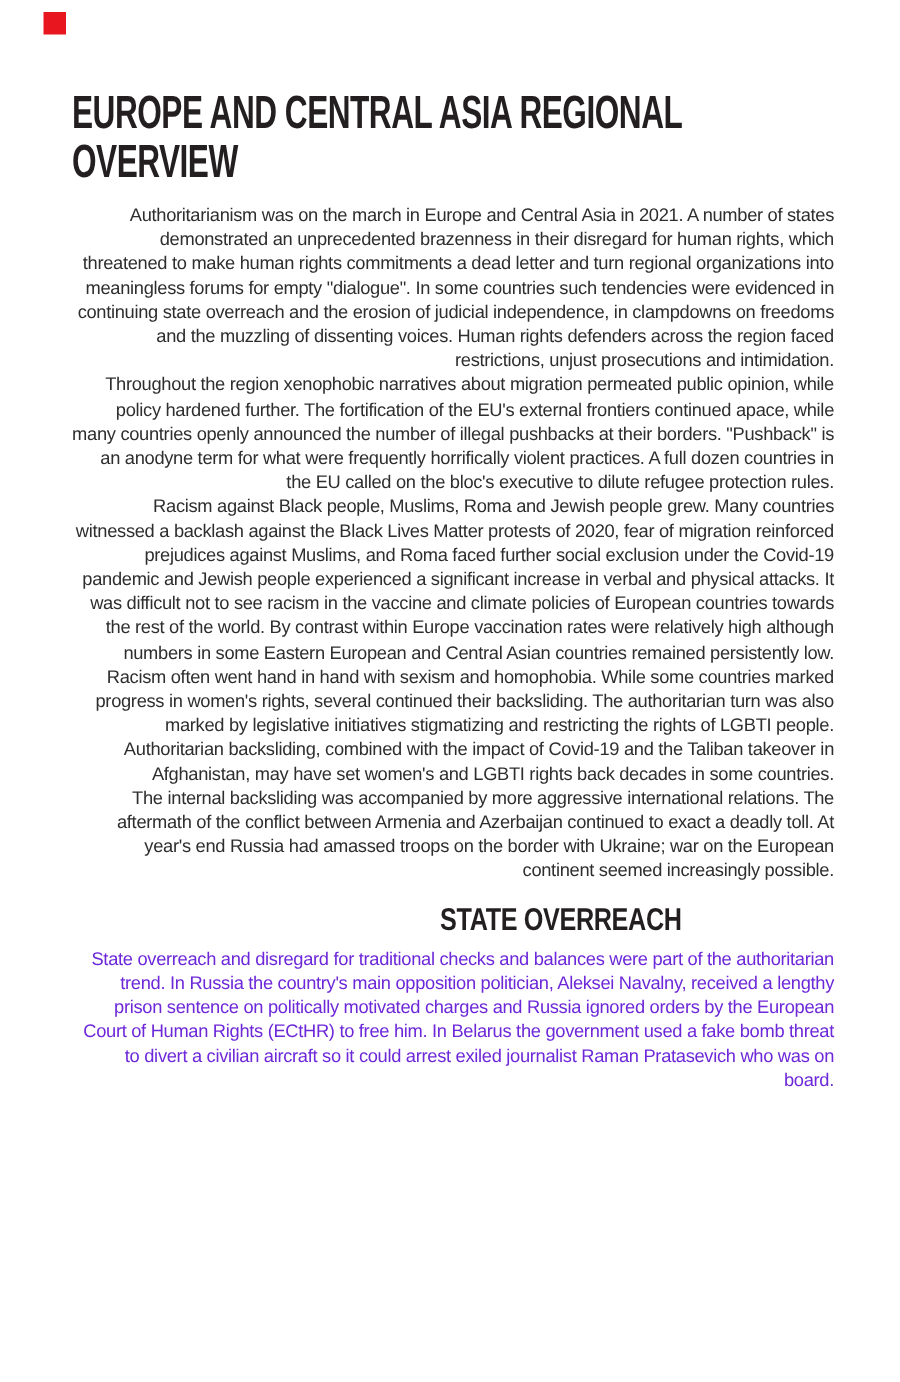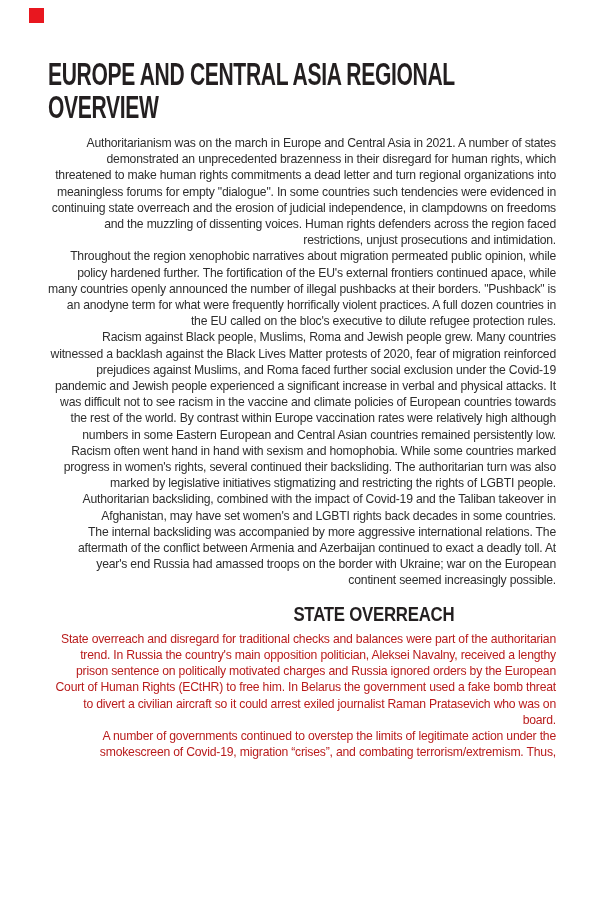--- a/index.html
+++ b/index.html
@@ -44,21 +44,21 @@
     font-size: 12.2px;
     line-height: 16.2px;
     letter-spacing: -0.2px;
     text-align: right;
   }
   .text-col p {
     margin: 0;
     text-indent: 9px;
   }
   .text-col p.no-indent { text-indent: 0; }
-  .section-2 p { color: #b91c1c; }
+  .section-2 p { color: #6d28d9; }
   .section-heading {
     margin: 14px 0 6px 0;
     font-size: 21px;
     line-height: 22px;
     font-weight: 700;
     letter-spacing: -0.3px;
     color: #231f20;
     transform: scaleX(0.8);
     transform-origin: 0 0;
     white-space: nowrap;
@@ -93,21 +93,20 @@
       <p class="no-indent">Authoritarianism was on the march in Europe and Central Asia in 2021. A number of states demonstrated an unprecedented brazenness in their disregard for human rights, which threatened to make human rights commitments a dead letter and turn regional organizations into meaningless forums for empty "dialogue". In some countries such tendencies were evidenced in continuing state overreach and the erosion of judicial independence, in clampdowns on freedoms and the muzzling of dissenting voices. Human rights defenders across the region faced restrictions, unjust prosecutions and intimidation.</p>
       <p>Throughout the region xenophobic narratives about migration permeated public opinion, while policy hardened further. The fortification of the EU's external frontiers continued apace, while many countries openly announced the number of illegal pushbacks at their borders. "Pushback" is an anodyne term for what were frequently horrifically violent practices. A full dozen countries in the EU called on the bloc's executive to dilute refugee protection rules.</p>
       <p>Racism against Black people, Muslims, Roma and Jewish people grew. Many countries witnessed a backlash against the Black Lives Matter protests of 2020, fear of migration reinforced prejudices against Muslims, and Roma faced further social exclusion under the Covid-19 pandemic and Jewish people experienced a significant increase in verbal and physical attacks. It was difficult not to see racism in the vaccine and climate policies of European countries towards the rest of the world. By contrast within Europe vaccination rates were relatively high although numbers in some Eastern European and Central Asian countries remained persistently low.</p>
       <p>Racism often went hand in hand with sexism and homophobia. While some countries marked progress in women's rights, several continued their backsliding. The authoritarian turn was also marked by legislative initiatives stigmatizing and restricting the rights of LGBTI people. Authoritarian backsliding, combined with the impact of Covid-19 and the Taliban takeover in Afghanistan, may have set women's and LGBTI rights back decades in some countries.</p>
       <p>The internal backsliding was accompanied by more aggressive international relations. The aftermath of the conflict between Armenia and Azerbaijan continued to exact a deadly toll. At year's end Russia had amassed troops on the border with Ukraine; war on the European continent seemed increasingly possible.</p>
     </div>
 
     <div class="section section-2">
       <h2 class="section-heading">STATE OVERREACH</h2>
       <p class="no-indent">State overreach and disregard for traditional checks and balances were part of the authoritarian trend. In Russia the country's main opposition politician, Aleksei Navalny, received a lengthy prison sentence on politically motivated charges and Russia ignored orders by the European Court of Human Rights (ECtHR) to free him. In Belarus the government used a fake bomb threat to divert a civilian aircraft so it could arrest exiled journalist Raman Pratasevich who was on board.</p>
-      <p>A number of governments continued to overstep the limits of legitimate action under the smokescreen of Covid-19, migration “crises”, and combating terrorism/extremism. Thus,</p>
     </div>
 
   </div>
 
   <div class="footer">
     <span>44</span>
     <span>Amnesty International Report 2026/22</span>
   </div>
 
 </div>

